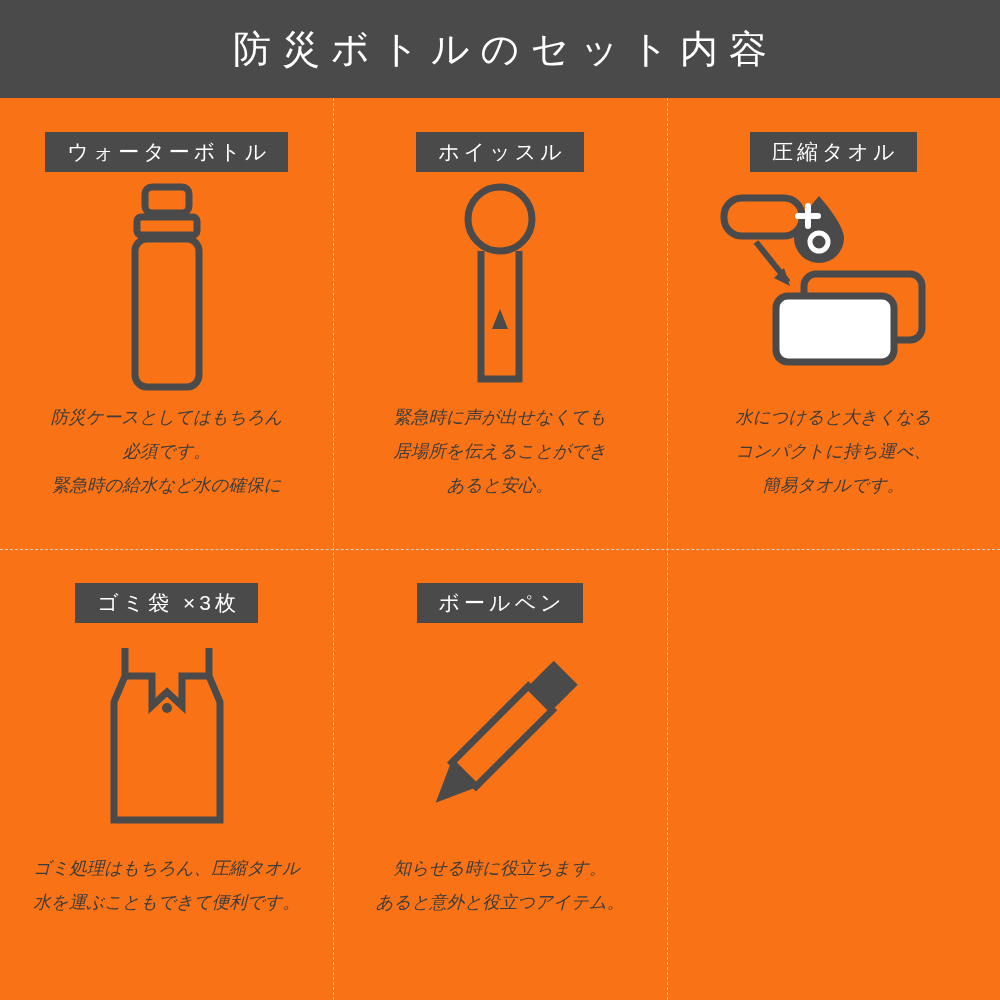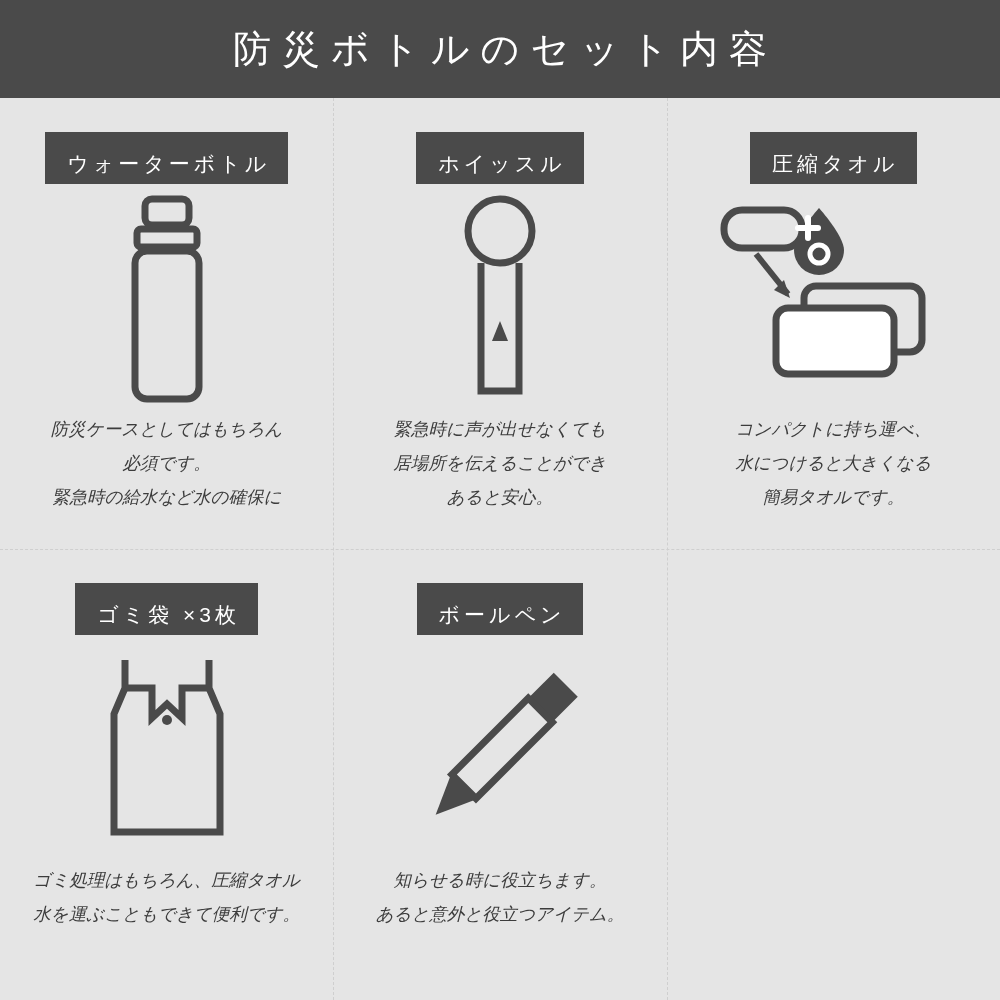--- a/index.html
+++ b/index.html
@@ -5,21 +5,21 @@
   * { box-sizing: border-box; }
   html, body {
     margin: 0; padding: 0;
     width: 1000px; height: 1000px;
     background: #ffffff;
     font-family: "Liberation Sans", "DejaVu Sans", sans-serif;
   }
   #page {
     position: relative;
     width: 1000px; height: 1000px;
-    background: #e5e5e5;
+    background: #f97316;
     overflow: hidden;
   }
   
   .header {
     height: 98px;
     background: #4a4a4a;
     display: flex;
     align-items: center;
     justify-content: center;
   }
@@ -65,21 +65,21 @@
     width: 100%;
     height: 0;
     border-top: 1px dashed #cfcfcf;
   }
   .label {
     background: #4a4a4a;
     color: #ffffff;
     font-size: 21px;
     letter-spacing: 4px;
     text-indent: 4px;
-    padding: 20px 18px 9px 18px;
+    padding: 8px 18px 9px 18px;
     white-space: nowrap;
     line-height: 1.1;
   }
   .art {
     height: 228px;
     display: flex;
     align-items: center;
     justify-content: center;
     width: 100%;
   }
@@ -166,22 +166,22 @@
               <path d="M103 10 C103 10 128 38 128 52 a25 25 0 0 1 -50 0 C78 38 103 10 103 10 Z" fill="#4a4a4a"></path>
               <g stroke="#ffffff" stroke-width="6" stroke-linecap="round">
                 <path d="M92 20 L92 40"></path>
                 <path d="M82 30 L102 30"></path>
               </g>
               <circle cx="103" cy="56" r="9" fill="none" stroke="#ffffff" stroke-width="5"></circle>
             </svg>
           </span>
         </div>
         <div class="desc">
+          <div>水につけると大きくなる</div>
           <div>コンパクトに持ち運べ、</div>
-          <div>水につけると大きくなる</div>
           <div>簡易タオルです。</div>
         </div>
       </div>
     </div>
 
     <div class="row">
 
       <div class="cell">
         <div class="label">ゴミ袋 ×3枚</div>
         <div class="art">

